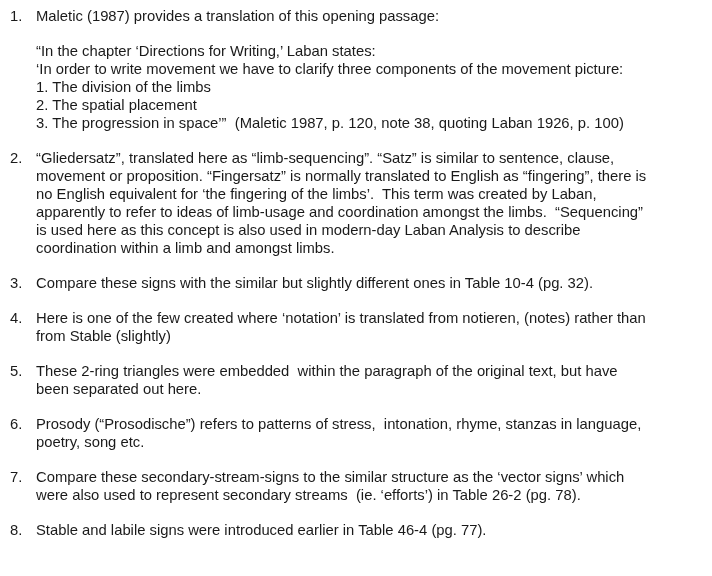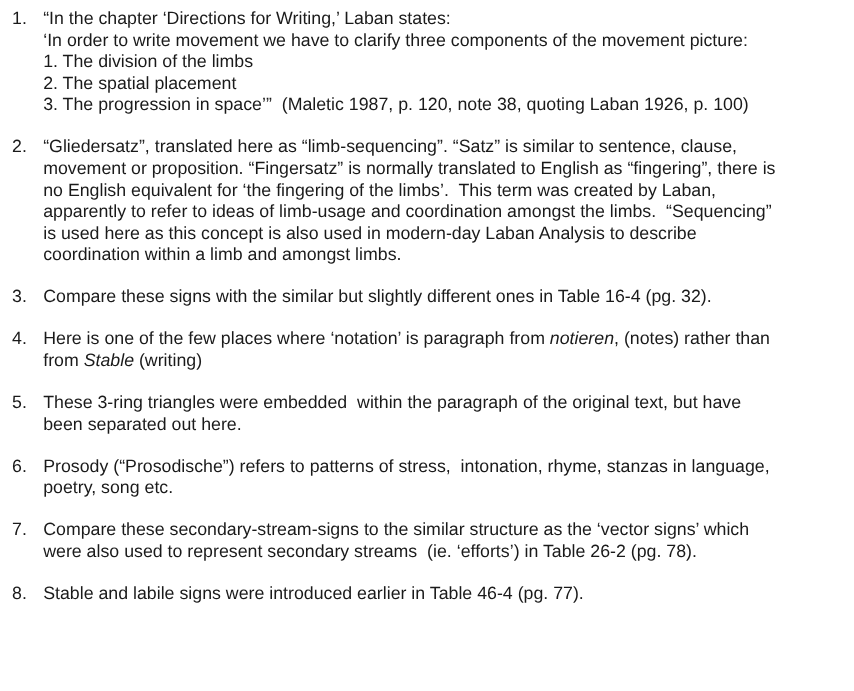--- a/index.html
+++ b/index.html
@@ -23,30 +23,31 @@
   }
   .num {
     position: absolute;
     left: 0;
     top: 0;
   }
   .para {
     white-space: pre-wrap;
     margin: 0 0 17px 0;
   }
-  .italic { font-style: italic; }
+  .italic { }
 </style>
 </head>
 <body>
 
 <main class="doc">
   <ol class="notes-list" id="notes-list">
   <li class="note-item">
     <span class="num">1.</span>
     <div class="content">
+          <p class="para"><span>Maletic (1987) provides a translation of this opening passage:</span></p>
           <p class="para"><span>“In the chapter ‘Directions for Writing,’ Laban states:
 ‘In order to write movement we have to clarify three components of the movement picture:
 1. The division of the limbs
 2. The spatial placement
 3. The progression in space’”  (Maletic 1987, p. 120, note 38, quoting Laban 1926, p. 100)</span></p>
         </div>
   </li>
 
   <li class="note-item">
     <span class="num">2.</span>
@@ -56,36 +57,36 @@
 no English equivalent for ‘the fingering of the limbs’.  This term was created by Laban,
 apparently to refer to ideas of limb-usage and coordination amongst the limbs.  “Sequencing”
 is used here as this concept is also used in modern-day Laban Analysis to describe
 coordination within a limb and amongst limbs.</span></p>
         </div>
   </li>
 
   <li class="note-item">
     <span class="num">3.</span>
     <div class="content">
-          <p class="para"><span>Compare these signs with the similar but slightly different ones in Table 16-4 (pg. 32).</span></p>
+          <p class="para"><span>Compare these signs with the similar but slightly different ones in Table 10-4 (pg. 32).</span></p>
         </div>
   </li>
 
   <li class="note-item">
     <span class="num">4.</span>
     <div class="content">
-          <p class="para"><span>Here is one of the few places where ‘notation’ is paragraph from </span><span class="italic">notieren</span><span>, (notes) rather than
-from </span><span class="italic">Stable</span><span> (writing)</span></p>
+          <p class="para"><span>Here is one of the few created where ‘notation’ is translated from </span><span class="italic">notieren</span><span>, (notes) rather than
+from </span><span class="italic">Stable</span><span> (slightly)</span></p>
         </div>
   </li>
 
   <li class="note-item">
     <span class="num">5.</span>
     <div class="content">
-          <p class="para"><span>These 3-ring triangles were embedded  within the paragraph of the original text, but have
+          <p class="para"><span>These 2-ring triangles were embedded  within the paragraph of the original text, but have
 been separated out here.</span></p>
         </div>
   </li>
 
   <li class="note-item">
     <span class="num">6.</span>
     <div class="content">
           <p class="para"><span>Prosody (“Prosodische”) refers to patterns of stress,  intonation, rhyme, stanzas in language,
 poetry, song etc.</span></p>
         </div>

